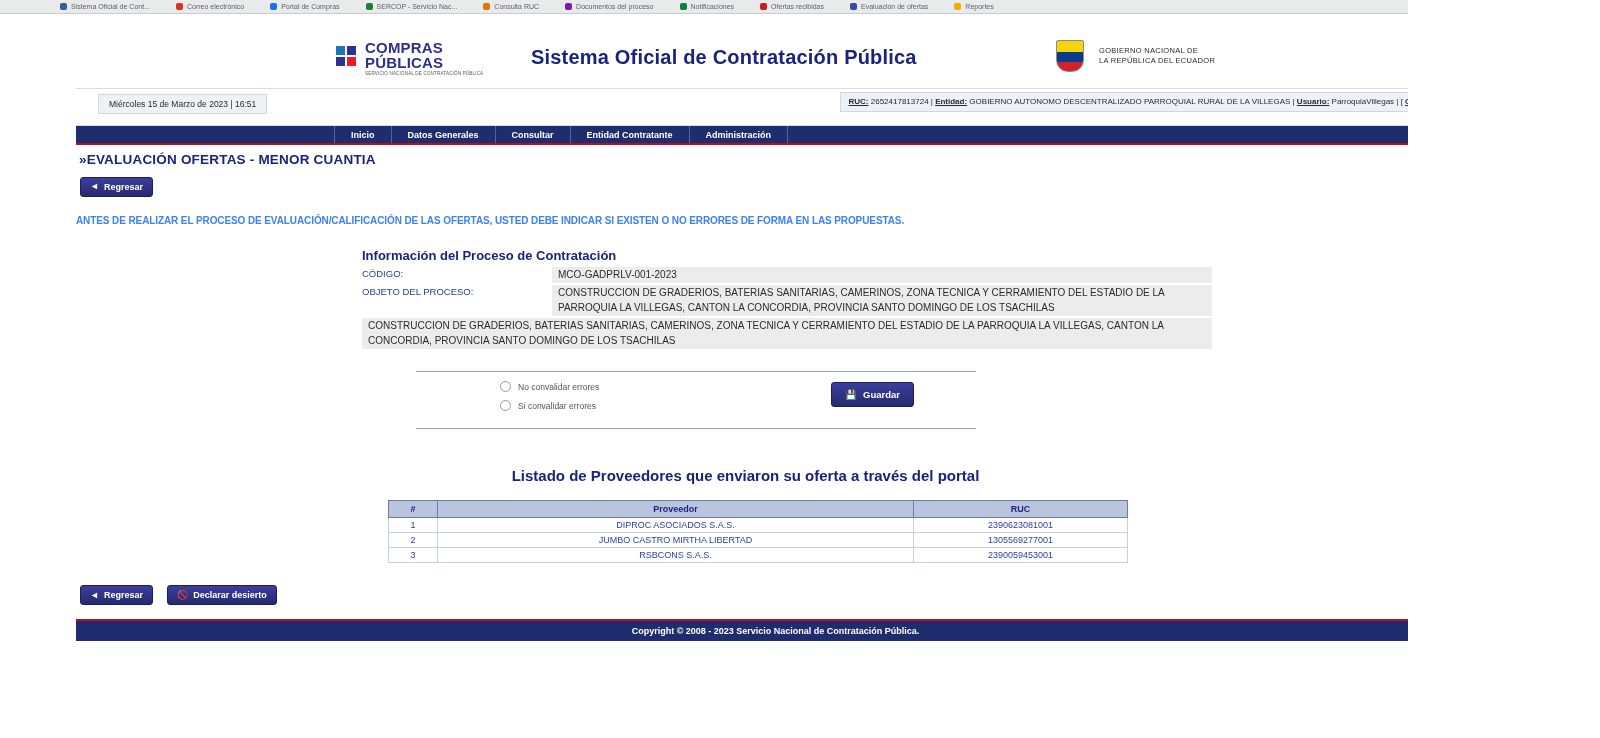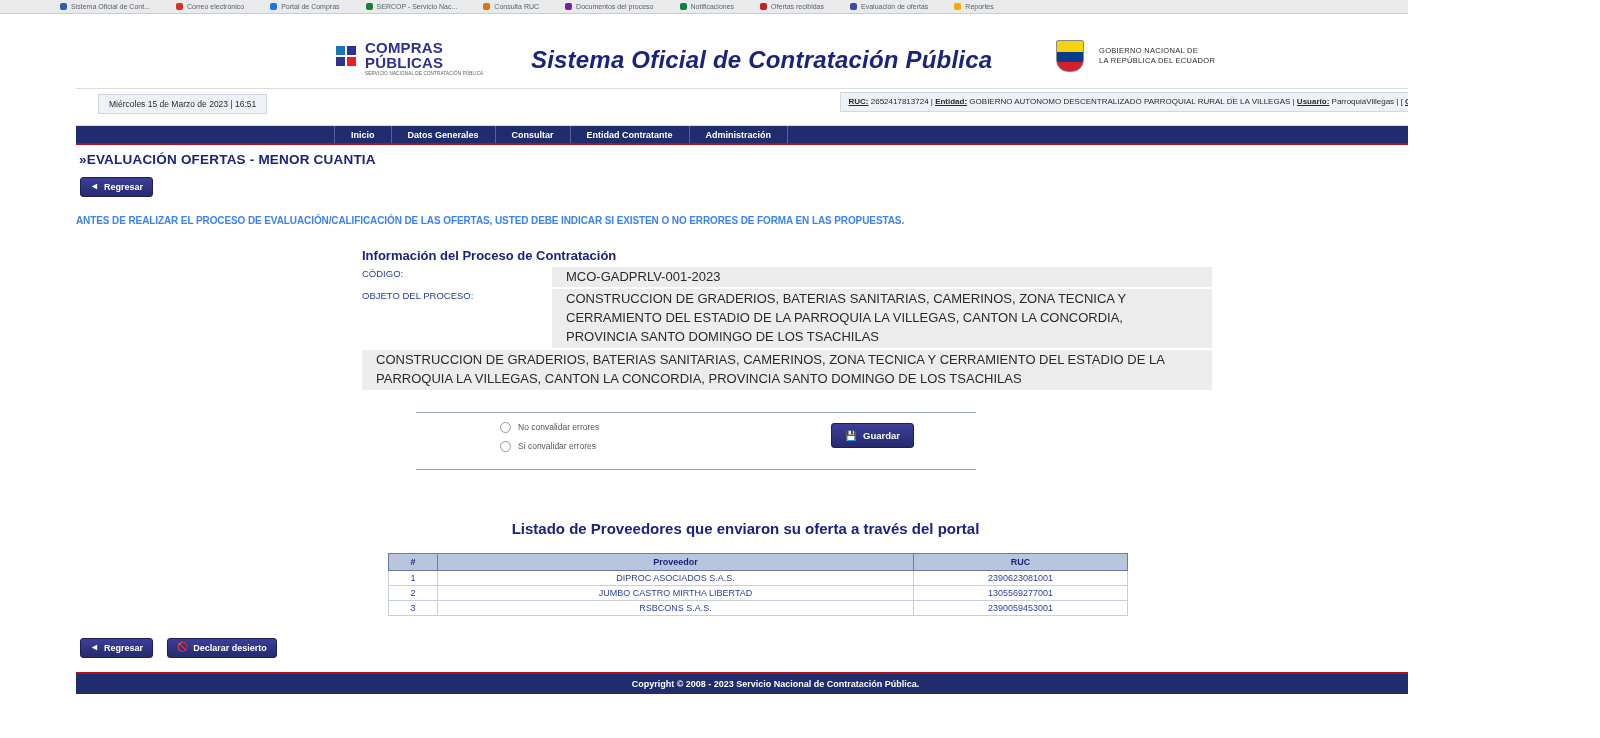--- a/index.html
+++ b/index.html
@@ -132,25 +132,24 @@
   .logo-text-sub {
     font-size: 4.5px;
     color: #555;
     display: block;
     margin-top: 2px;
     letter-spacing: .2px;
   }
   .site-title {
     position: absolute;
     left: 455px; top: 32px;
-    font-size: 24px;
+    font-size: 20px;
     font-weight: bold;
     color: #1a237e;
     letter-spacing: .2px;
-    font-style: italic;
   }
   .gov-logo {
     position: absolute;
     left: 980px; top: 26px;
     display: flex;
     align-items: center;
     gap: 15px;
   }
   .gov-shield {
     width: 26px; height: 30px;
@@ -277,23 +276,23 @@
   .info-label {
     width: 190px;
     color: #26409a;
     font-size: 9.5px;
     flex: none;
     padding-top: 1px;
   }
   .info-value {
     background: #ececec;
     color: #2a2a2a;
-    font-size: 13px;
+    font-size: 10px;
     line-height: 1.45;
-    padding: 1px 14px;
+    padding: 1px 6px;
     flex: 1;
     min-height: 11px;
   }
 
   .choices {
     margin: 22px 0 0 340px;
     width: 560px;
     border-top: 1px solid #9aa3c0;
     border-bottom: 1px solid #9aa3c0;
     padding: 9px 0 9px 0;
@@ -330,21 +329,21 @@
     align-items: center;
     gap: 6px;
     cursor: pointer;
   }
 
   .list-title {
     text-align: center;
     font-size: 15px;
     font-weight: bold;
     color: #1a237e;
-    margin: 50px 0 0 -60px;
+    margin: 38px 0 0 -60px;
   }
 
   table.providers {
     margin: 16px 0 0 312px;
     border-collapse: collapse;
     width: 740px;
     font-size: 9px;
   }
   table.providers th {
     background: #b9c4dd;

